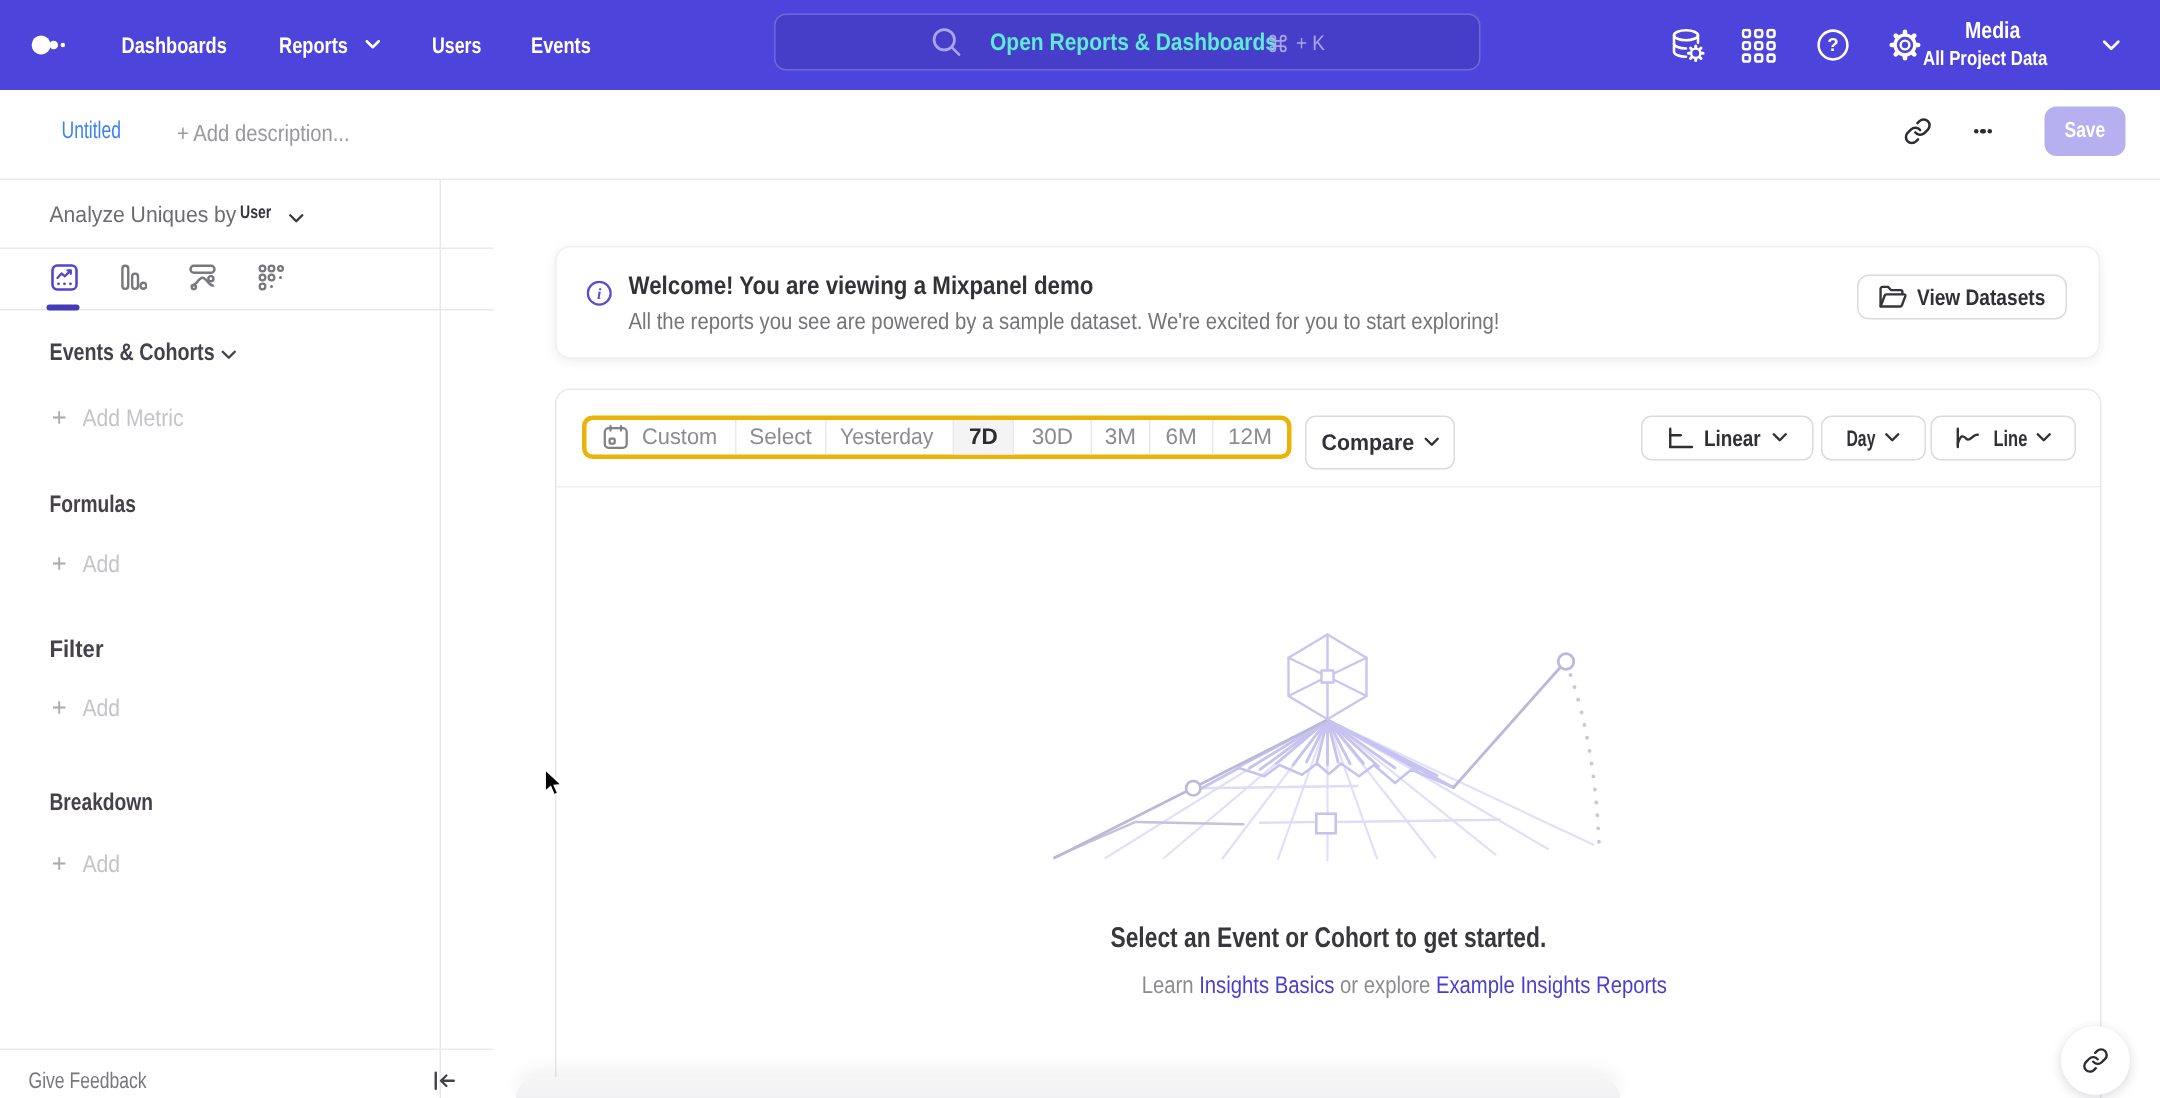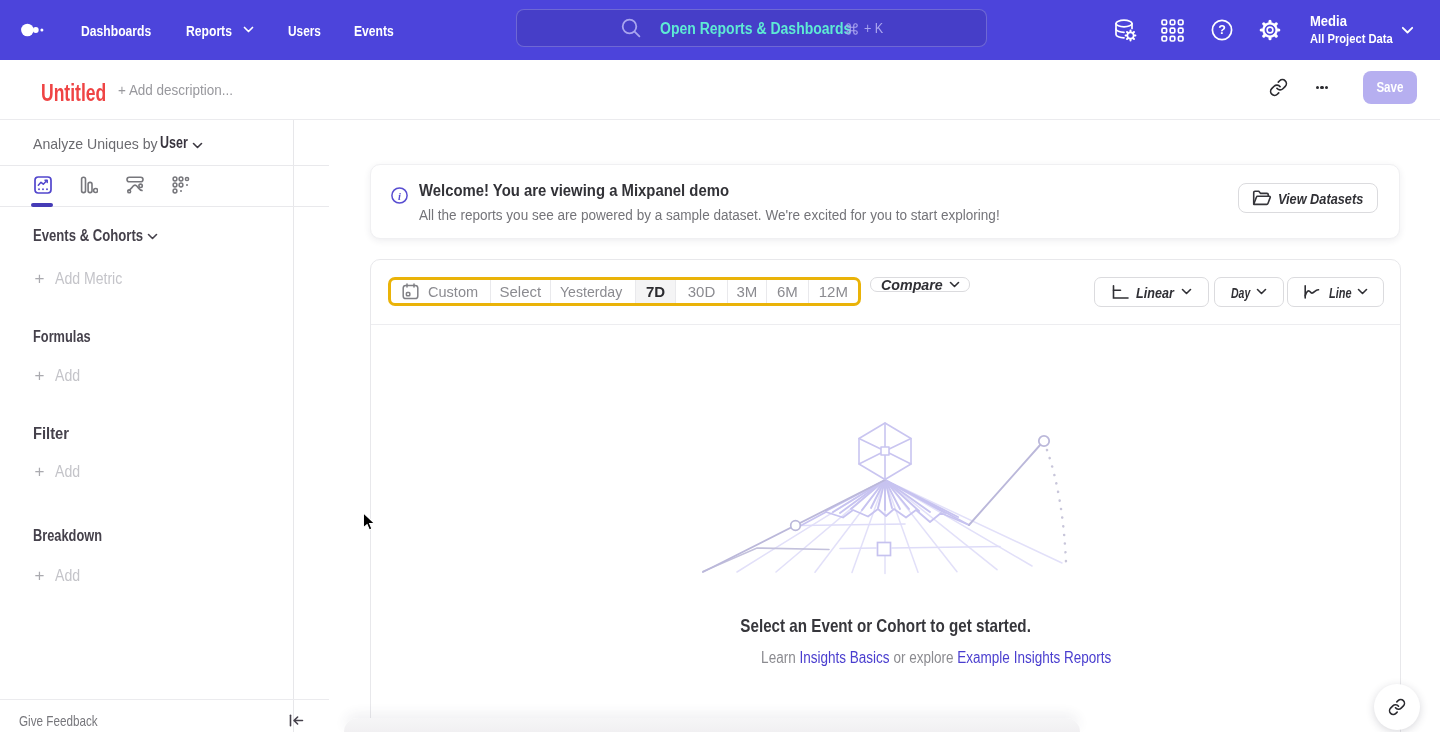--- a/index.html
+++ b/index.html
@@ -28,21 +28,21 @@
   .sadd  { position:absolute; left:34.5px; font-size:16px; color:#c4c4c9; }
   .sadd .plus { color:#aaaaaf; margin-right:11px; font-size:17px; font-weight:400; }
   
   #banner { position:absolute; left:370px; top:164px; width:1030px; height:75px;
     background:#fff; border:1px solid #f0f0f2; border-radius:10px;
     box-shadow:0 2px 7px rgba(40,40,60,0.08); }
   #card { position:absolute; left:370px; top:259px; width:1031px; height:500px;
     background:#fff; border:1px solid #e8e8eb; border-radius:10px; }
   .btn { position:absolute; background:#fff; border:1px solid #dbdbde; border-radius:7px;
     display:flex; align-items:center; justify-content:center; gap:6px;
-    font-size:15px; font-weight:700; color:#303035;font-style:italic; }
+    font-size:15px; font-weight:700; color:#303035; }
   .seg { display:flex; align-items:center; justify-content:center;
     border-right:1px solid #e9e9ec; color:#8b8b90; }
   #sheet { position:absolute; left:344px; top:718px; width:736px; height:14px;
     background:linear-gradient(#f6f6f7,#f1f0f2); border-radius:14px 14px 0 0;
     box-shadow:0 -5px 12px rgba(60,60,80,0.07); }
   #fab { position:absolute; left:1374px; top:684px; width:46px; height:46px; background:#fff;
     border-radius:50%; box-shadow:0 2px 8px rgba(40,40,60,0.18); display:flex;
     align-items:center; justify-content:center; }
   .chev { flex:none; }
 </style>
@@ -109,47 +109,47 @@
     <svg class="abs" style="left:1258px;top:18px" width="24" height="24" viewBox="0 0 24 24">
       <g fill="none" stroke="#fff">
         <circle cx="12" cy="12" r="6.6" stroke-width="2.3"></circle>
         <circle cx="12" cy="12" r="2.9" stroke-width="1.6"></circle>
         <g stroke-width="3.1" stroke-linecap="round">
           <path d="M12 3.2 v1.4 M12 19.4 v1.4 M3.2 12 h1.4 M19.4 12 h1.4 M5.8 5.8 l1 1 M17.2 17.2 l1 1 M18.2 5.8 l-1 1 M6.8 17.2 l-1 1"></path>
         </g>
       </g>
     </svg>
     <div class="abs" style="left:1310px;top:12px;color:#fff;font-size:15.5px;font-weight:700"><span class="sq" style="transform:scaleX(.84)">Media</span></div>
-    <div class="abs" style="left:1310px;top:31px;color:#fff;font-size:13.5px;font-weight:700"><span class="sq" style="transform:scaleX(.83)">All Project Data</span></div>
+    <div class="abs" style="left:1282px;top:31px;color:#fff;font-size:13.5px;font-weight:700"><span class="sq" style="transform:scaleX(.83)">All Project Data</span></div>
     <svg class="abs" style="left:1401px;top:26px" width="13" height="9" viewBox="0 0 13 9">
         <path d="M1.8 1.8 L6.5 6.5 L11.2 1.8" fill="none" stroke="#fff" stroke-width="1.8" stroke-linecap="round" stroke-linejoin="round"></path>
       </svg>
   </div>
 
   <div id="hdr">
-    <div class="abs" style="left:41px;top:19px;font-size:24px;font-weight:700;color:#ef4444"><span class="sq" style="transform:scaleX(.73)">Untitled</span></div>
+    <div class="abs" style="left:41px;top:19px;font-size:16px;font-weight:400;color:#3b82f6"><span class="sq" style="transform:scaleX(.73)">Untitled</span></div>
     <div class="abs" style="left:118px;top:21px;font-size:15.5px;color:#98989d"><span class="sq" style="transform:scaleX(.87)">+ Add description...</span></div>
     <svg class="abs" style="left:1269px;top:18px" width="19" height="19" viewBox="0 0 24 24">
       <g fill="none" stroke="#2b2b30" stroke-width="2.1" stroke-linecap="round" stroke-linejoin="round">
         <path d="M10 13a5 5 0 0 0 7.54.54l3-3a5 5 0 0 0-7.07-7.07l-1.72 1.71"></path>
         <path d="M14 11a5 5 0 0 0-7.54-.54l-3 3a5 5 0 0 0 7.07 7.07l1.71-1.71"></path>
       </g>
     </svg>
     <div class="abs" style="left:1315.5px;top:25.5px;display:flex;gap:1.4px">
       <div style="width:3.4px;height:3.4px;border-radius:50%;background:#2b2b30"></div>
       <div style="width:3.4px;height:3.4px;border-radius:50%;background:#2b2b30"></div>
       <div style="width:3.4px;height:3.4px;border-radius:50%;background:#2b2b30"></div>
     </div>
     <div id="saveBtn"><span class="sq" style="transform:scaleX(.8);transform-origin:50% 50%">Save</span></div>
   </div>
 
   <div id="side">
     <div class="abs" style="left:0;top:0;width:329px;height:46px;border-bottom:1px solid #e9e9ec">
       <div class="abs" style="left:33px;top:15px;font-size:15px;color:#6b6b70"><span class="sq" style="transform:scaleX(.94)">Analyze Uniques by</span></div>
-      <div class="abs" style="left:160px;top:14px;font-size:16px;font-weight:700;color:#38343e"><span class="sq" style="transform:scaleX(.78)">User</span></div>
+      <div class="abs" style="left:160px;top:14px;font-size:12px;font-weight:700;color:#38343e"><span class="sq" style="transform:scaleX(.78)">User</span></div>
       <svg class="abs" style="left:192px;top:22px" width="11" height="8" viewBox="0 0 11 8">
           <path d="M1.5 1.5 L5.5 5.5 L9.5 1.5" fill="none" stroke="#3c3841" stroke-width="1.6" stroke-linecap="round" stroke-linejoin="round"></path>
         </svg>
     </div>
 
     <div class="abs" style="left:0;top:46px;width:329px;height:41px;border-bottom:1px solid #e9e9ec">
       <svg class="abs" style="left:34px;top:10px" width="18" height="18" viewBox="0 0 18 18">
         <rect x="1" y="1" width="16" height="16" rx="3.2" fill="none" stroke="#5246cd" stroke-width="1.7"></rect>
         <path d="M4.3 9.3 L7 6.3 L9.3 8.2 L12.8 4.6" fill="none" stroke="#5246cd" stroke-width="1.5" stroke-linecap="round" stroke-linejoin="round"></path>
         <path d="M13.2 4.3 v2.2 M13.2 4.3 h-2.2" stroke="#5246cd" stroke-width="1.5" stroke-linecap="round"></path>
@@ -251,21 +251,21 @@
       <div class="seg" style="width:61px">Select</div>
       <div class="seg" style="width:86px">
           <span class="sq" style="transform:scaleX(.94)">Yesterday</span>
         </div>
       <div class="seg" style="width:41px;background:#f4f4f5;color:#2b2b30;font-weight:700">7D</div>
       <div class="seg" style="width:52px">30D</div>
       <div class="seg" style="width:40px">3M</div>
       <div class="seg" style="width:42px">6M</div>
       <div class="seg" style="width:50px;border-right:none">12M</div>
     </div>
-    <div class="btn" style="left:499px;top:17px;width:100px;height:15px;padding-left:1px">
+    <div class="btn" style="left:499px;top:17px;width:100px;height:36px;padding-left:1px">
         <span class="sq" style="transform:scaleX(.95);transform-origin:0 50%;margin-right:-4px">Compare</span>
       <svg class="chev" width="11" height="8" viewBox="0 0 11 8">
           <path d="M1.5 1.5 L5.5 5.5 L9.5 1.5" fill="none" stroke="#303035" stroke-width="1.6" stroke-linecap="round" stroke-linejoin="round"></path>
         </svg>
     </div>
     <div class="btn" style="left:723px;top:17px;width:115px;height:30px">
       <svg width="19" height="16" viewBox="0 0 19 16" style="flex:none">
           <g fill="none" stroke="#303035" stroke-width="1.6" stroke-linecap="round">
             <path d="M2.5 1.8 V14 H17"></path>
             <path d="M2.5 6.2 H9.5"></path>

